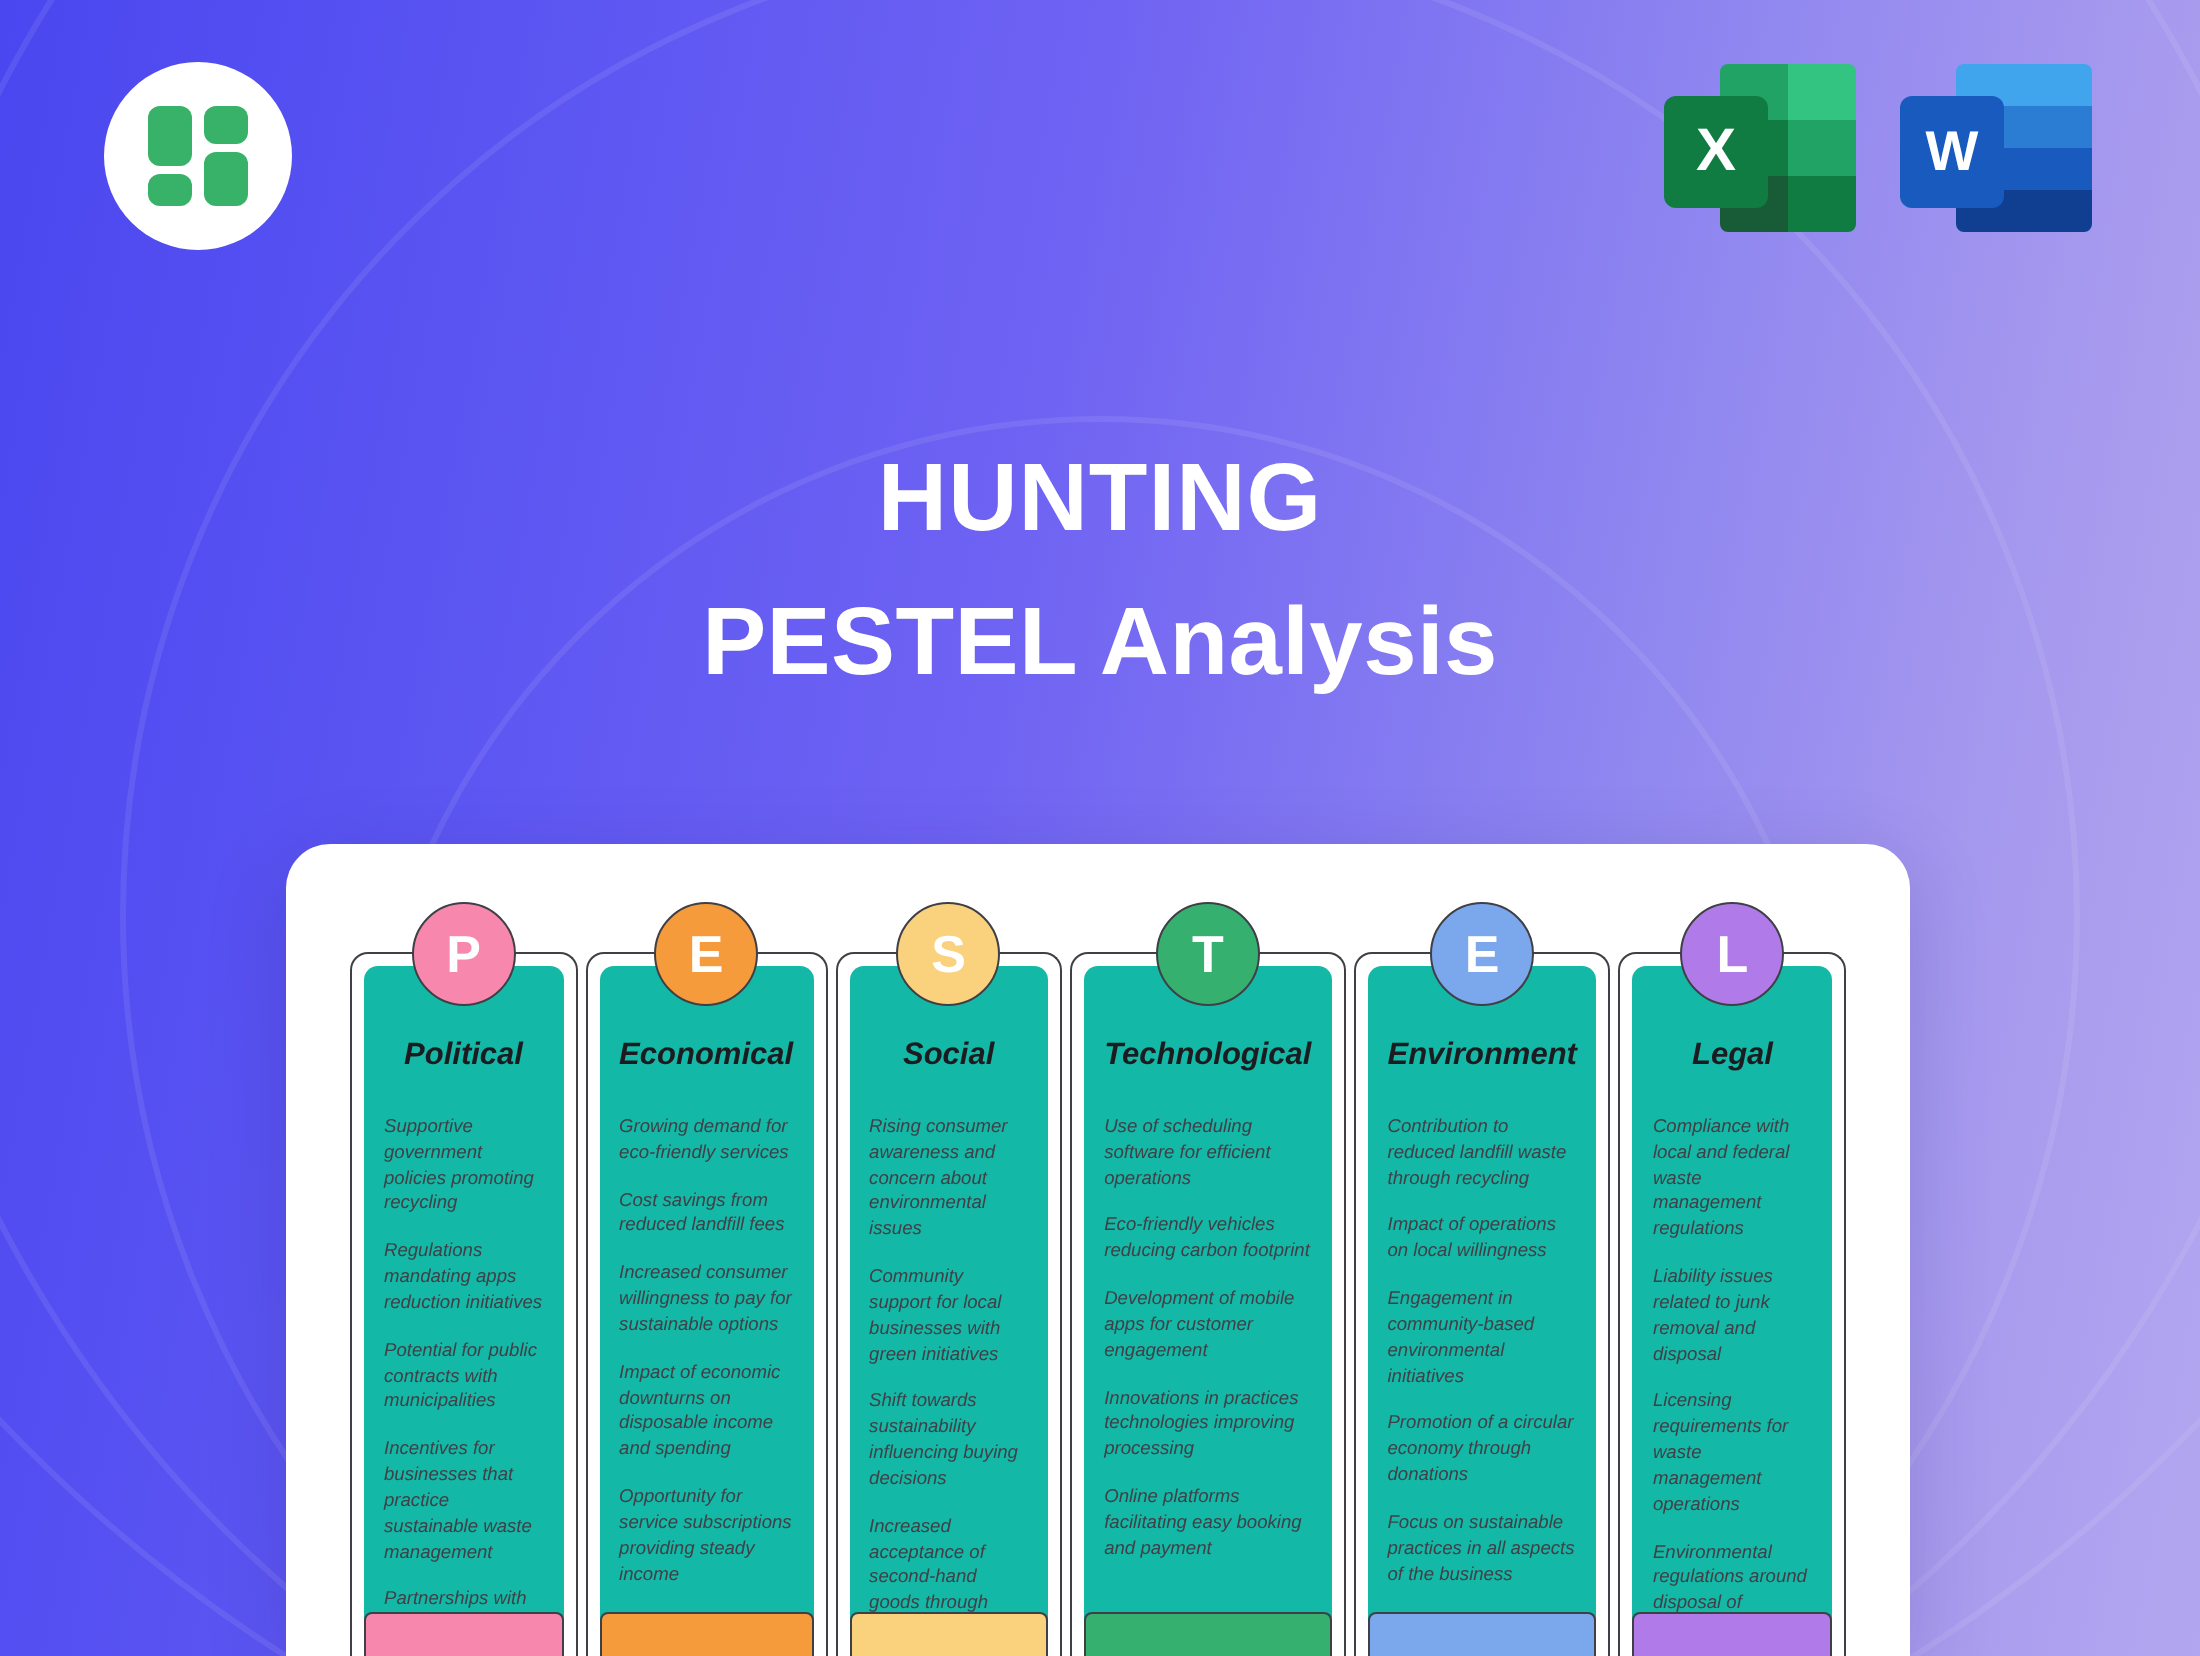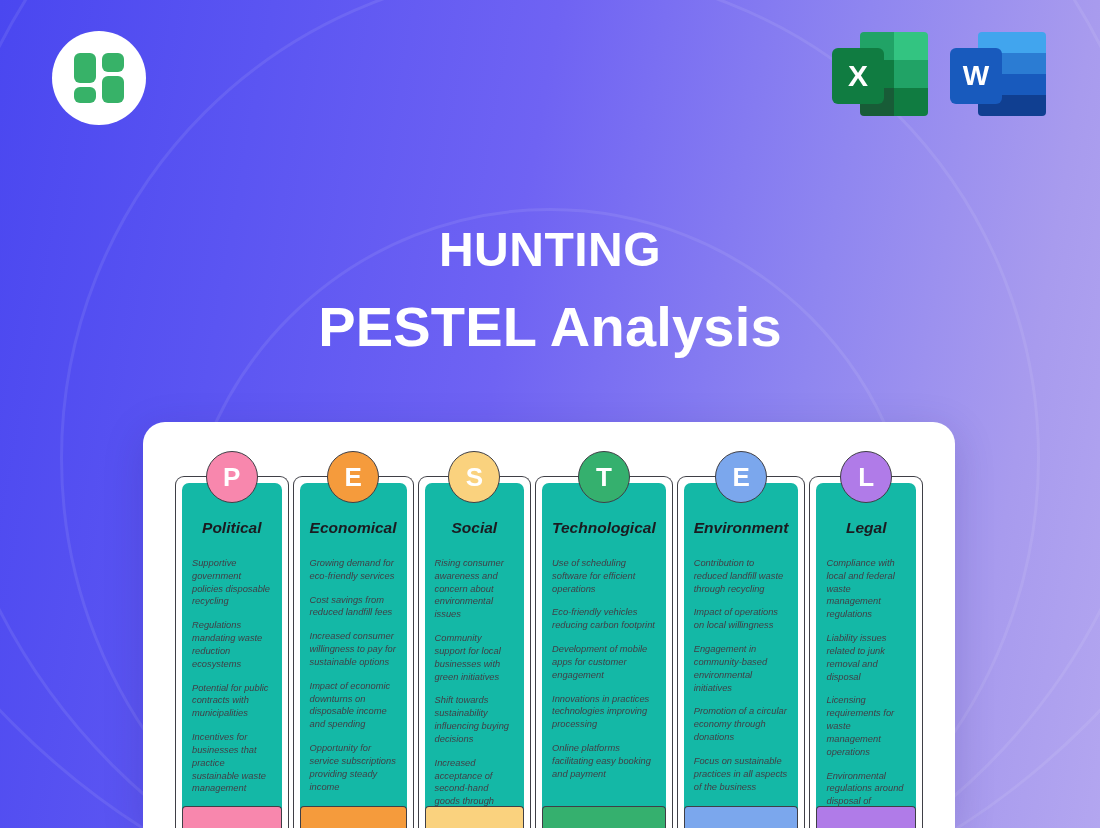--- a/index.html
+++ b/index.html
@@ -99,21 +99,21 @@
   .title-block {
     position: absolute;
     left: 0; right: 0; top: 222px;
     text-align: center;
     color: #ffffff;
   }
   .title-line1 {
     font-size: 48px; font-weight: bold; letter-spacing: 0.5px; line-height: 1.18;
   }
   .title-line2 {
-    font-size: 56px; font-weight: bold; letter-spacing: 0.2px; line-height: 1.2; margin-top: 14px;
+    font-size: 48px; font-weight: bold; letter-spacing: 0.2px; line-height: 1.2; margin-top: 14px;
   }
 
   
   .panel {
     position: absolute;
     left: 143px; top: 422px;
     width: 812px; height: 406px;
     background: #ffffff;
     border-radius: 22px 22px 0 0;
     box-shadow: 0 10px 40px rgba(40,30,110,0.18);
@@ -238,22 +238,22 @@
     <div class="title-line2">PESTEL Analysis</div>
   </div>
 
   <div class="panel">
     <div class="cards">
         <div class="card">
           <div class="badge" style="background: rgb(248, 135, 173);">P</div>
           <div class="card-inner">
             <div class="card-title">Political</div>
             <div class="points">
-              <div class="point">Supportive government policies disposable recycling</div>
-              <div class="point">Regulations mandating waste reduction ecosystems</div>
+              <div class="point">Supportive government policies promoting recycling</div>
+              <div class="point">Regulations mandating apps reduction initiatives</div>
               <div class="point">Potential for public contracts with municipalities</div>
               <div class="point">Incentives for businesses that practice sustainable waste management</div>
               <div class="point">Partnerships with local governments for compliance</div>
             </div>
           </div>
           <div class="footer-bar" style="background: rgb(248, 135, 173);"></div>
         </div>
         <div class="card">
           <div class="badge" style="background: rgb(245, 155, 60);">E</div>
           <div class="card-inner">

